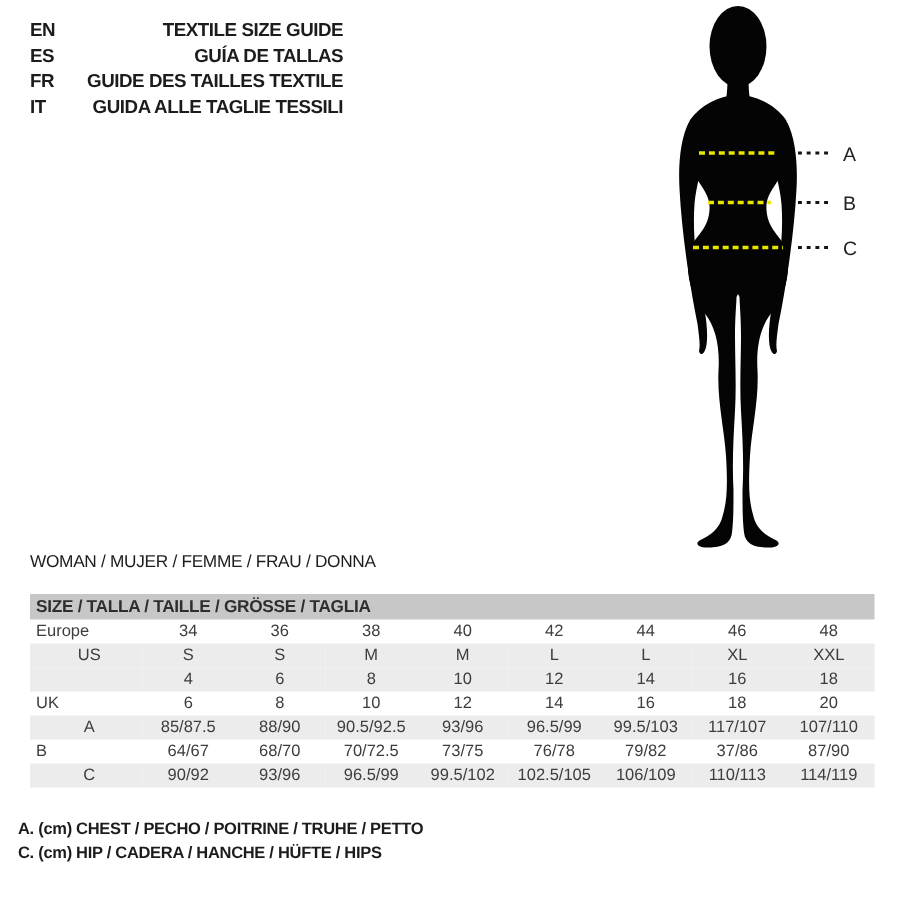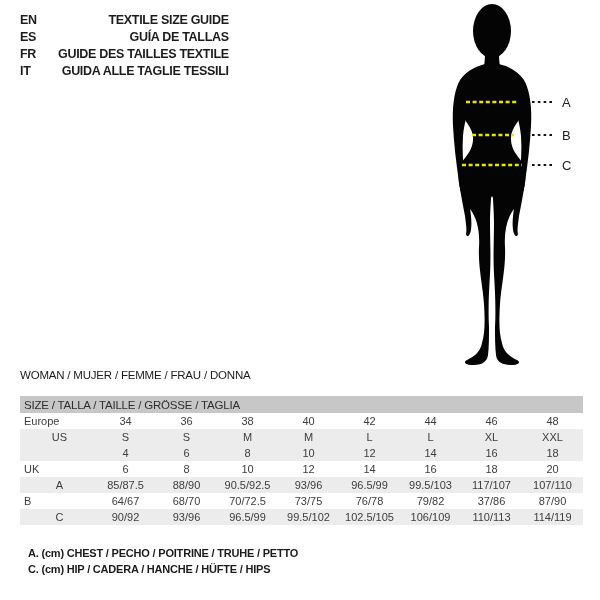--- a/index.html
+++ b/index.html
@@ -23,28 +23,28 @@
   
   .figure-wrap{position:absolute;left:425px;top:0;width:175px;height:370px;}
   .figure-wrap svg{display:block;width:175px;height:370px;}
   .marker-label{font-size:13px;fill:#222;font-family:"Liberation Sans","DejaVu Sans",sans-serif;}
 
   
   .section-title{position:absolute;left:20px;top:369px;font-size:11.5px;font-weight:normal;letter-spacing:-0.2px;}
 
   
   .size-table{position:absolute;left:20px;top:396px;width:563px;border-collapse:collapse;table-layout:fixed;font-size:11px;color:var(--table-ink);}
-  .size-table th{background:var(--header-bg);height:17px;text-align:left;font-weight:normal;color:#2e2e2e;padding-left:4px;font-size:11.5px;letter-spacing:-0.2px;}
+  .size-table th{background:var(--header-bg);height:17px;text-align:left;font-weight:bold;color:#2e2e2e;padding-left:4px;font-size:11.5px;letter-spacing:-0.2px;}
   .size-table td{height:16px;text-align:center;line-height:16px;white-space:nowrap;}
   .size-table td.rlabel{text-align:left;padding-left:4px;}
   .size-table tr.shaded td{background:var(--alt-bg);text-align:center;}
   .size-table col.lab{width:75px;}
 
   
-  .legend{position:absolute;left:28px;top:546px;}
+  .legend{position:absolute;left:12px;top:546px;}
   .legend-row{font-size:11px;font-weight:bold;line-height:15.7px;letter-spacing:-0.2px;white-space:nowrap;}
 </style>
 </head>
 <body>
 
 <div class="lang-list">
 
     <div class="lang-row">
       <span class="lang-code">EN</span>
       <span class="lang-label">TEXTILE SIZE GUIDE</span>

